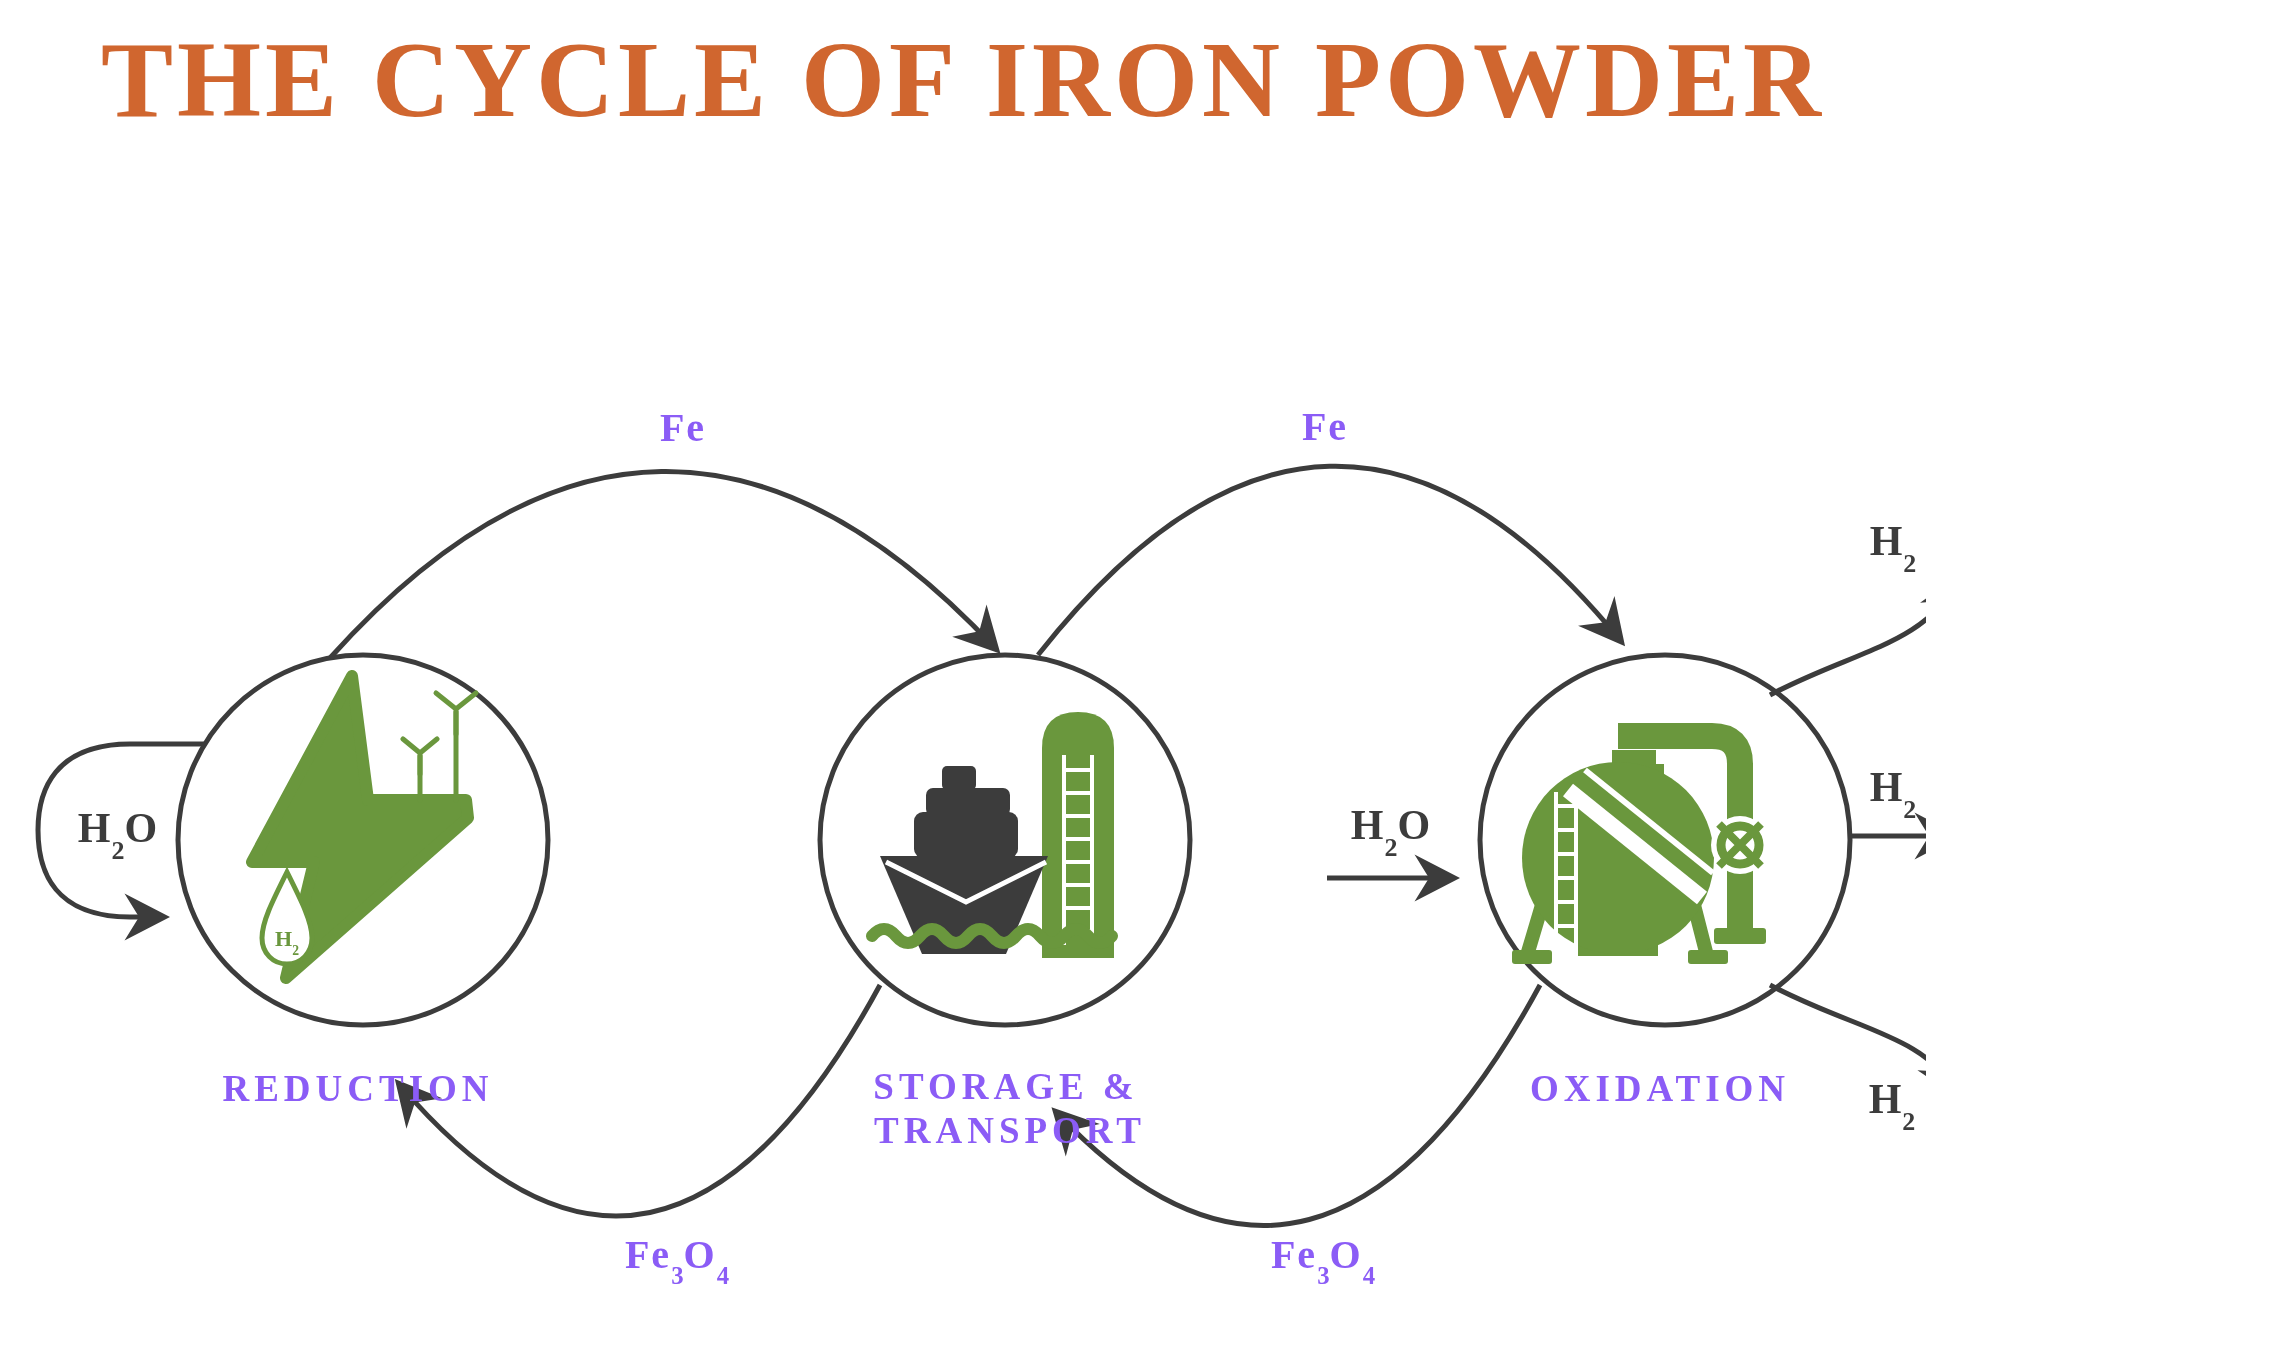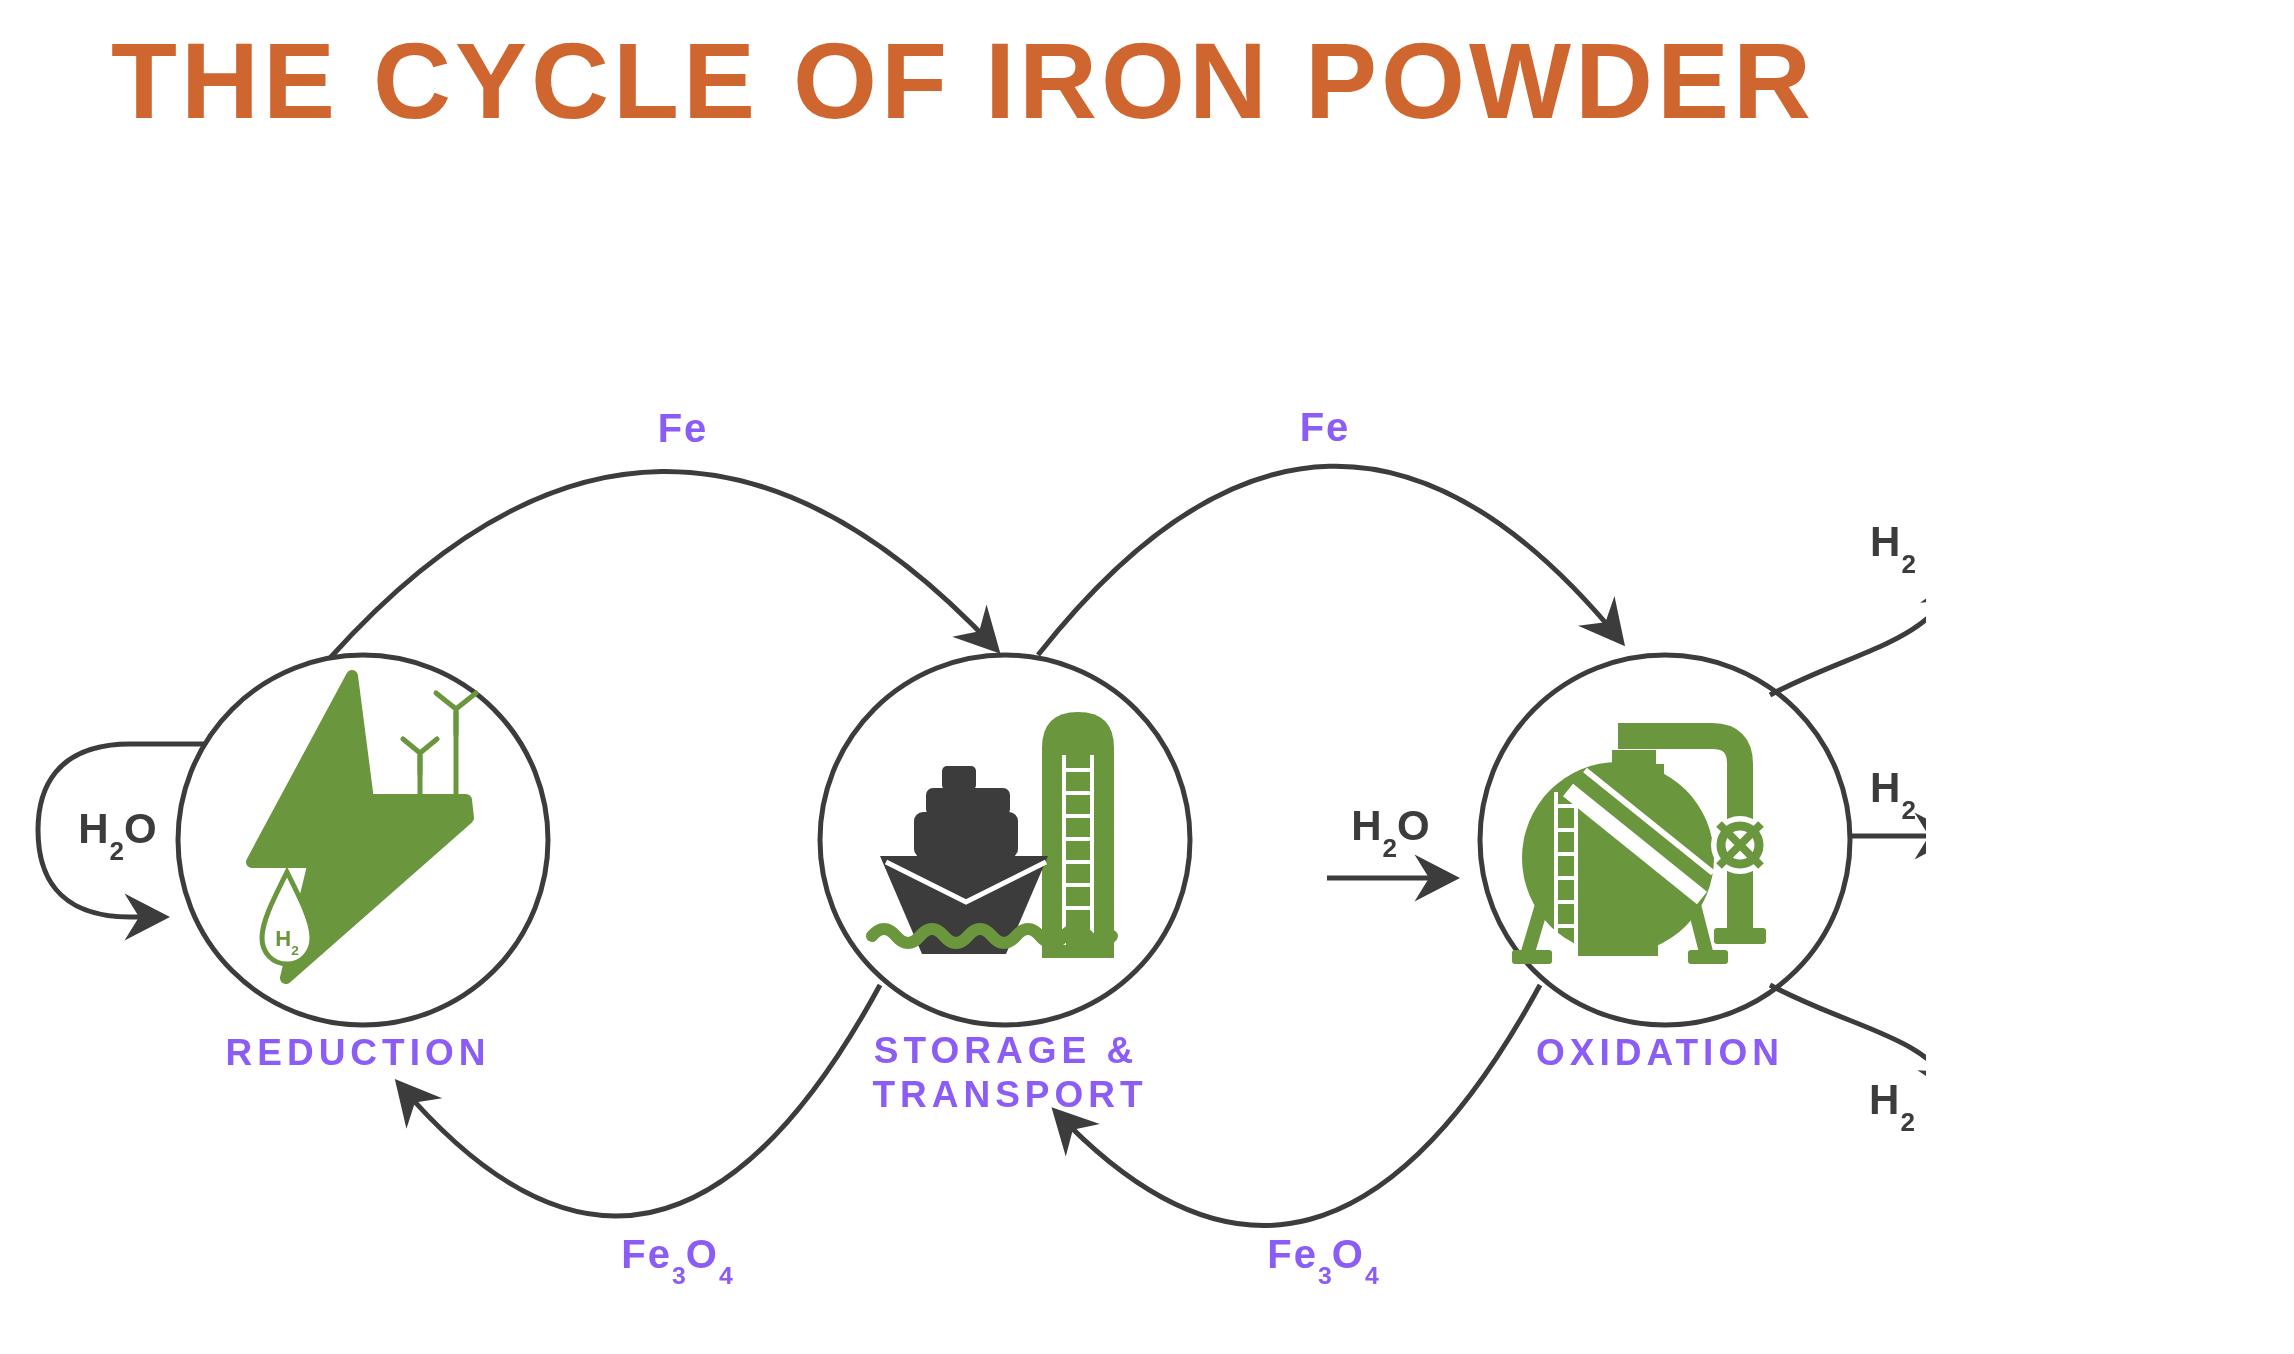--- a/index.html
+++ b/index.html
@@ -1,25 +1,25 @@
 <!DOCTYPE html>
 <html><head>
 <meta charset="utf-8">
 <style>
   html,body{margin:0;padding:0;background:#ffffff;}
   .canvas{position:relative;width:1926px;height:1354px;background:#ffffff;overflow:hidden;
-          font-family:Liberation Sans, sans-serif;}
+          font-family:Liberation Serif, serif;}
   svg{position:absolute;left:0;top:0;}
   .title{position:absolute;left:50%;top:18px;transform:translateX(-50%);
          font-size:108px;font-weight:bold;letter-spacing:4px;color:#D0662F;white-space:nowrap;}
   .lbl{position:absolute;transform:translate(-50%,-50%);font-weight:bold;white-space:nowrap;line-height:1;}
   .orange{color:#8b5cf6;}
   .dark{color:#3C3C3C;}
   .green-t{color:#6A973D;}
-  .stage{font-size:37px;letter-spacing:5px;}
+  .stage{font-size:37px;letter-spacing:5px;margin-top:36px;}
   .chem{font-size:40px;letter-spacing:2px;}
   .chem-dark{font-size:42px;letter-spacing:1px;}
   .droplet-lbl{font-size:22px;letter-spacing:0;}
   .sb{font-size:0.62em;position:relative;top:0.28em;letter-spacing:0;}
   
   .line{fill:none;stroke:#3C3C3C;stroke-width:5;}
   .bigcircle{fill:#ffffff;stroke:#3C3C3C;stroke-width:5;}
   .smallcircle{fill:#ffffff;stroke:#3C3C3C;stroke-width:5;}
   .gfill{fill:#6A973D;}
   .gstroke{stroke:#6A973D;fill:none;}

